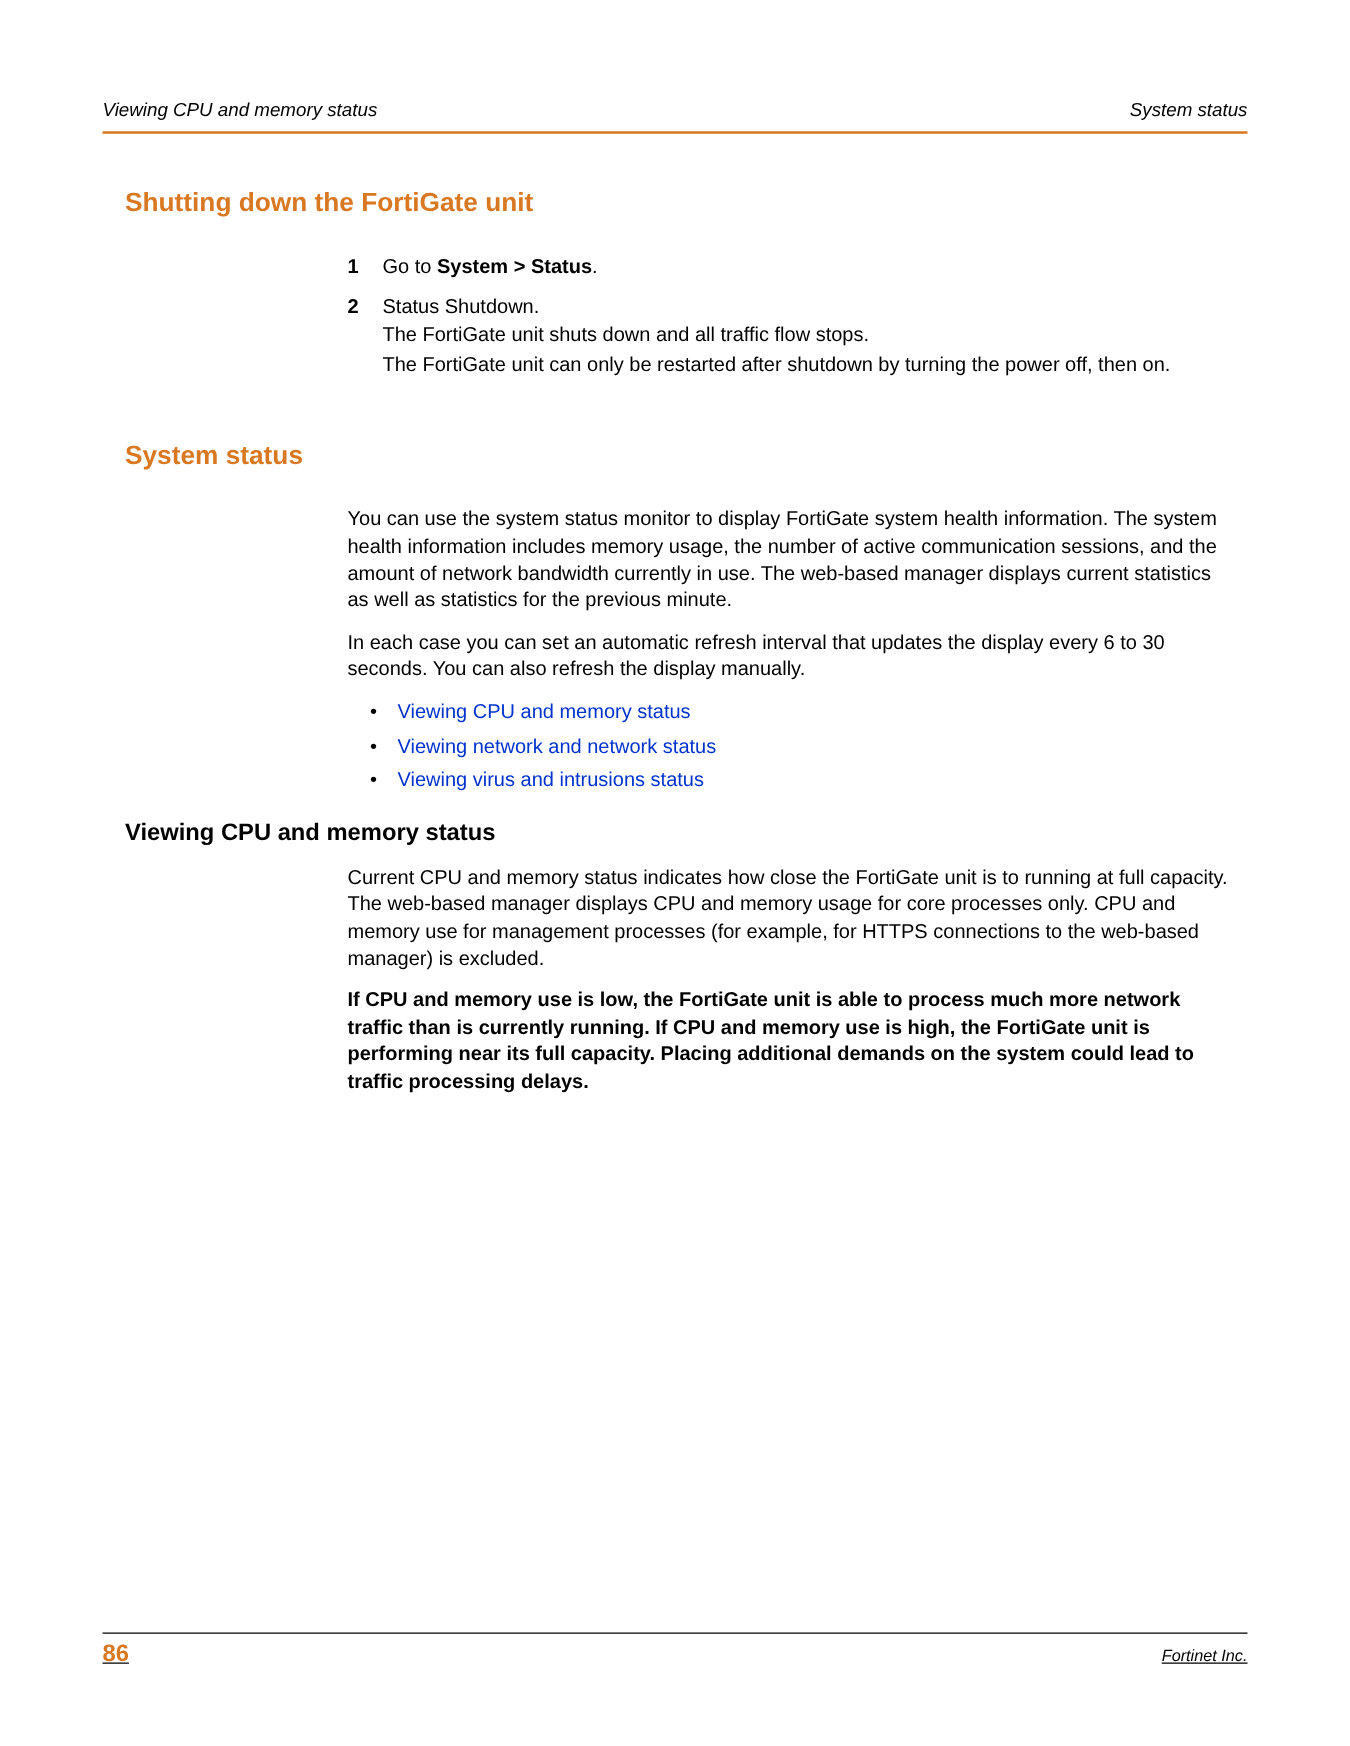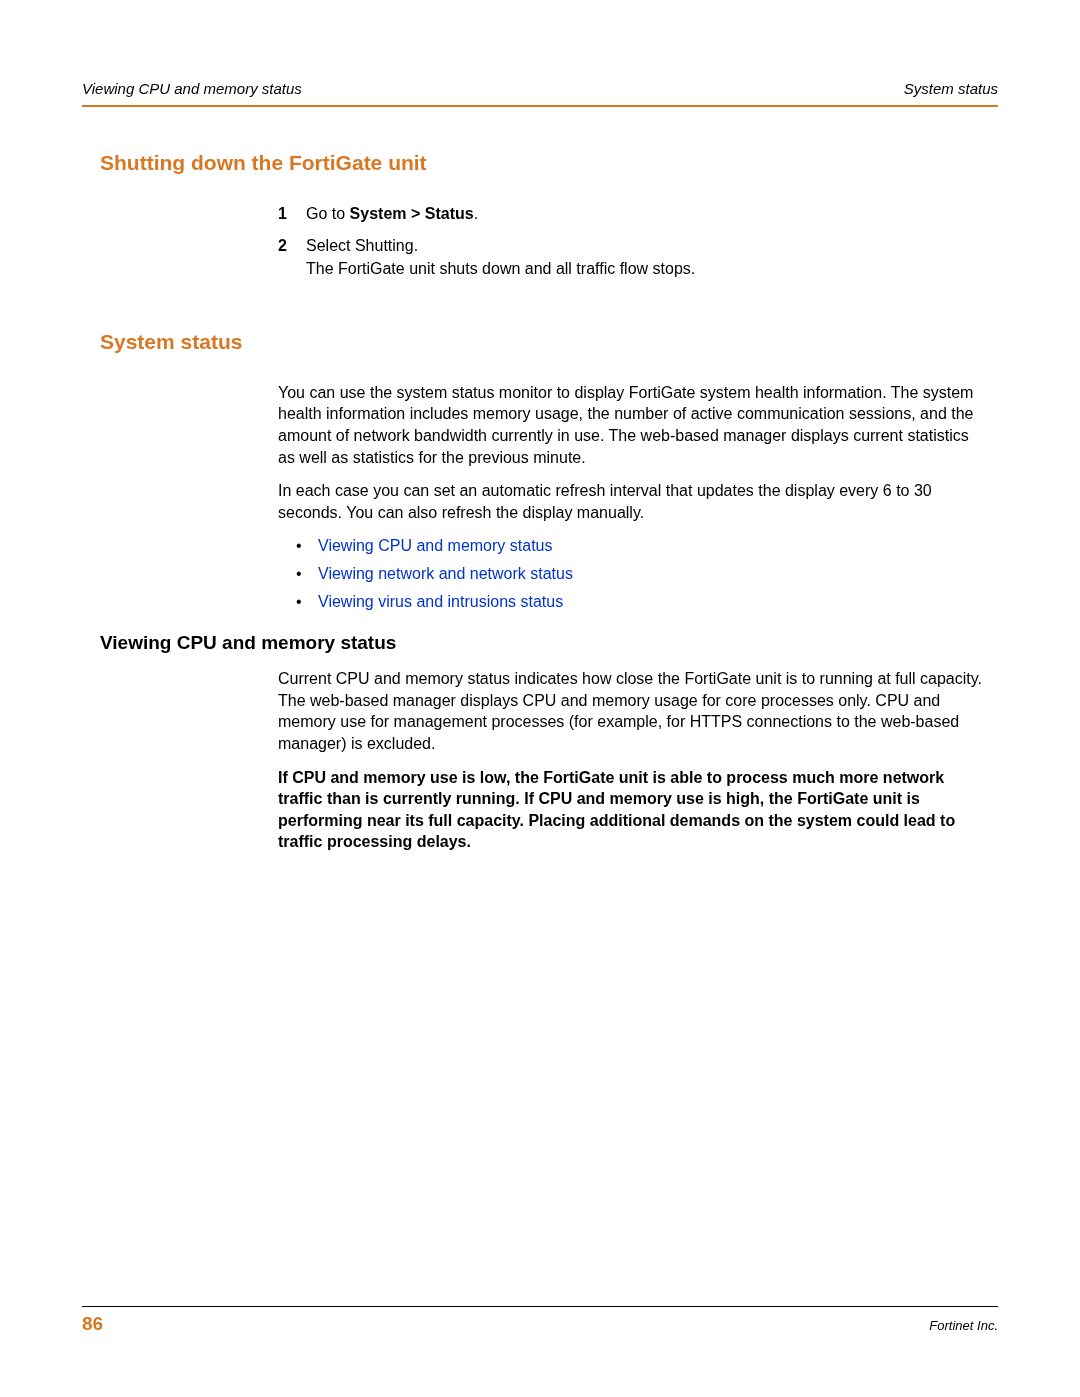--- a/index.html
+++ b/index.html
@@ -109,20 +109,21 @@
     }
     .footer-divider {
       border: none;
       border-top: 1px solid #000000;
       margin-bottom: 6px;
     }
     .footer-row {
       display: flex;
       justify-content: space-between;
       align-items: baseline;
+      text-decoration: underline;
     }
     .page-number {
       color: #d97822;
       font-weight: bold;
       font-size: 19px;
     }
     .footer-copy {
       font-style: italic;
       font-size: 13px;
     }
@@ -140,22 +141,23 @@
 <div class="content">
   <div class="numbered-item">
     <div class="num">1</div>
     <div class="num-body">
       <span class="goto-prefix">Go to </span><span class="goto-bold">System &gt; Status</span><span>.</span>
     </div>
   </div>
   <div class="numbered-item">
     <div class="num">2</div>
     <div class="num-body">
-      <div class="subpara">Select Shutting.</div>
+      <div class="subpara">Status Shutdown.</div>
       <div class="subpara">The FortiGate unit shuts down and all traffic flow stops.</div>
+      <div class="subpara">The FortiGate unit can only be restarted after shutdown by turning the power off, then on.</div>
     </div>
   </div>
 </div>
 
 <div class="systatus-block">
   <h1 class="h1">System status</h1>
   <div class="content">
     <p class="para">You can use the system status monitor to display FortiGate system health information. The system health information includes memory usage, the number of active communication sessions, and the amount of network bandwidth currently in use. The web-based manager displays current statistics as well as statistics for the previous minute.</p>
     <p class="para">In each case you can set an automatic refresh interval that updates the display every 6 to 30 seconds. You can also refresh the display manually.</p>
 

